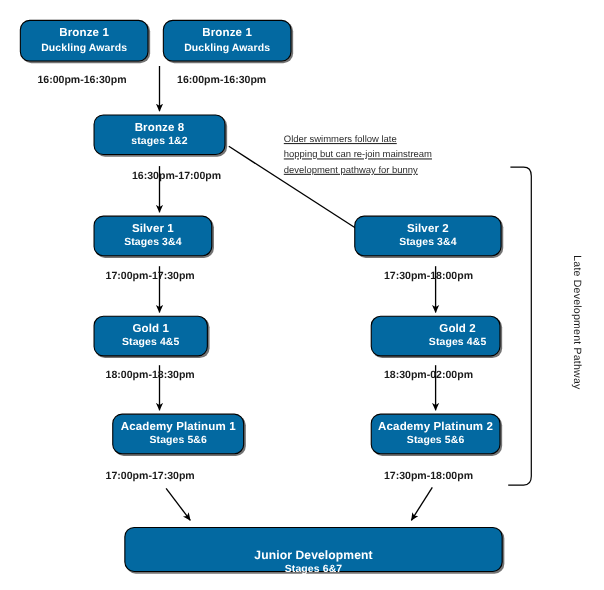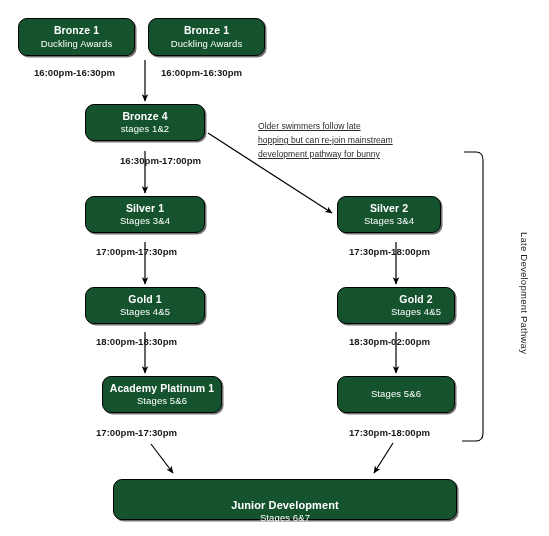--- a/index.html
+++ b/index.html
@@ -14,41 +14,41 @@
     overflow: hidden;
   }
   #canvas {
     position: relative;
     width: 549px;
     height: 536px;
     background: #ffffff;
   }
   .node {
     position: absolute;
-    background: #14532d;
+    background: #0369a1;
     border: 1.4px solid #000000;
     border-radius: 9px;
     box-sizing: border-box;
     display: flex;
     flex-direction: column;
     align-items: center;
     justify-content: center;
     color: #ffffff;
     text-align: center;
     line-height: 1.28;
     box-shadow: 1.5px 1.5px 0px rgba(0,0,0,0.55);
   }
   .node .line1 {
     font-size: 10.5px;
     font-weight: bold;
     letter-spacing: 0.1px;
   }
   .node .line2 {
     font-size: 9.5px;
-    font-weight: normal;
+    font-weight: bold;
     letter-spacing: 0.1px;
   }
   .node.wide .line1 { font-size: 11px; margin-top: 24px; }
   .node.wide .line2 { font-size: 9.5px; }
 
   .time-label {
     position: absolute;
     font-size: 9.6px;
     color: #1a1a1a;
     white-space: nowrap;
@@ -118,50 +118,51 @@
     <span class="line1">Bronze 1</span>
     <span class="line2">Duckling Awards</span>
   </div>
 
   <div class="node" style="left:148px; top:18px; width:117px; height:38px;">
     <span class="line1">Bronze 1</span>
     <span class="line2">Duckling Awards</span>
   </div>
 
   <div class="node" style="left:85px; top:104px; width:120px; height:37px;">
-    <span class="line1">Bronze 4</span>
+    <span class="line1">Bronze 8</span>
     <span class="line2">stages 1&amp;2</span>
   </div>
 
-  <div class="node" style="left:85px; top:196px; width:120px; height:37px;">
+  <div class="node" style="left:85px; top:196px; width:108px; height:37px;">
     <span class="line1">Silver 1</span>
     <span class="line2">Stages 3&amp;4</span>
   </div>
 
-  <div class="node" style="left:337px; top:196px; width:104px; height:37px;">
+  <div class="node" style="left:322px; top:196px; width:134px; height:37px;">
     <span class="line1">Silver 2</span>
     <span class="line2">Stages 3&amp;4</span>
   </div>
 
-  <div class="node" style="left:85px; top:287px; width:120px; height:37px;text-align:center;">
+  <div class="node" style="left:85px; top:287px; width:104px; height:37px;text-align:center;">
     <span class="line1">Gold 1</span>
     <span class="line2">Stages 4&amp;5</span>
   </div>
 
   <div class="node" style="left:337px; top:287px; width:118px; height:37px;padding-left:40px;">
     <span class="line1">Gold 2</span>
     <span class="line2">Stages 4&amp;5</span>
   </div>
 
   <div class="node" style="left:102px; top:376px; width:120px; height:37px;">
     <span class="line1">Academy Platinum 1</span>
     <span class="line2">Stages 5&amp;6</span>
   </div>
 
   <div class="node" style="left:337px; top:376px; width:118px; height:37px;">
+    <span class="line1">Academy Platinum 2</span>
     <span class="line2">Stages 5&amp;6</span>
   </div>
 
   <div class="node wide" style="left:113px; top:479px; width:344px; height:41px;">
     <span class="line1">Junior Development</span>
     <span class="line2">Stages 6&amp;7</span>
   </div>
 
   <div class="time-label" style="left:34px; top:67px;">16:00pm-16:30pm</div>
   <div class="time-label" style="left:161px; top:67px;">16:00pm-16:30pm</div>

